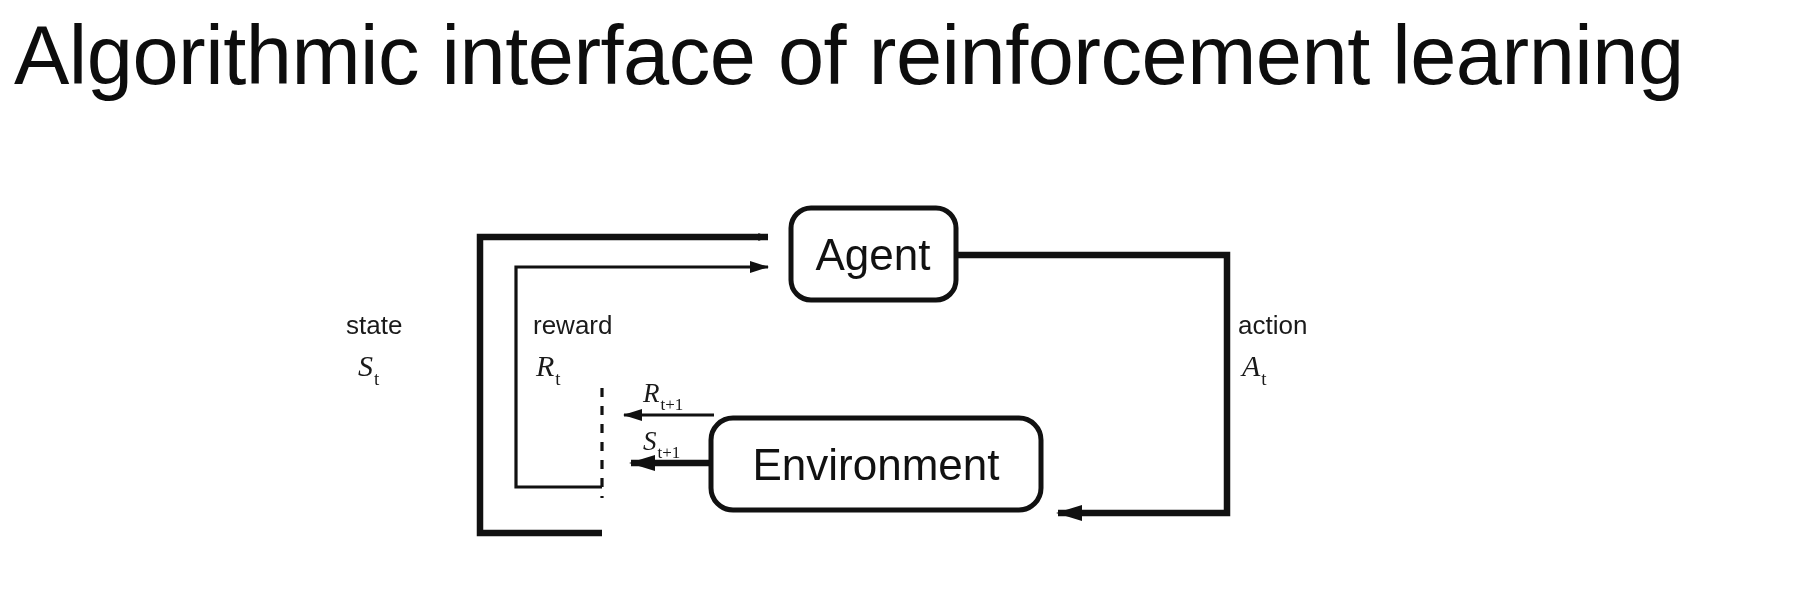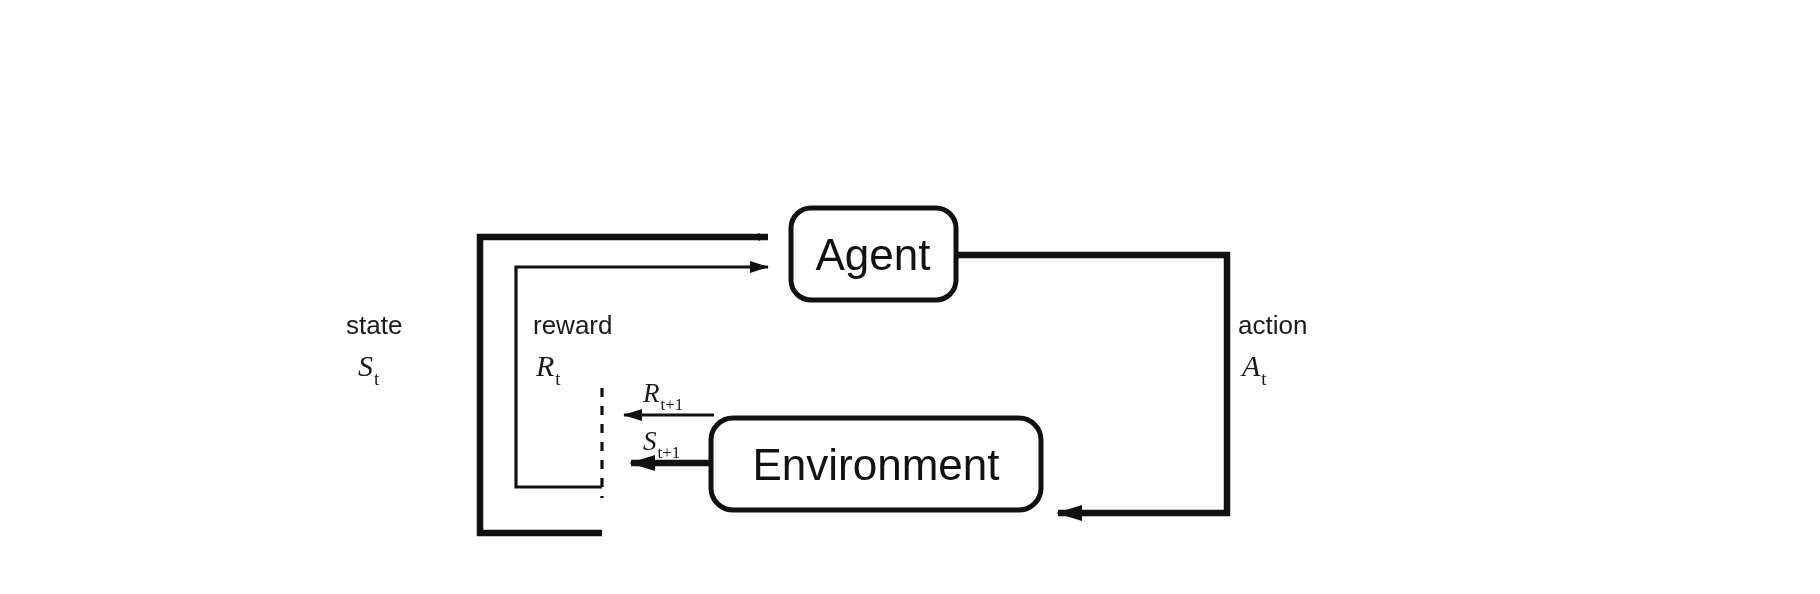--- a/index.html
+++ b/index.html
@@ -88,20 +88,21 @@
     font-style: normal;
     font-size: 17px;
     fill: #1a1a1a;
   }
 </style>
 </head>
 <body>
 
 <div id="slide">
 
+  <div class="slide-title">Algorithmic interface of reinforcement learning</div>
 
   <div class="diagram">
     <svg viewBox="0 0 1820 444" xmlns="http://www.w3.org/2000/svg">
       <defs>
         <marker id="arrowBold" markerWidth="12" markerHeight="12" refX="9.6" refY="4" orient="auto" markerUnits="userSpaceOnUse">
           <path d="M0,0 L10,4 L0,8 Z" fill="#111111"></path>
         </marker>
         <marker id="arrowBoldL" markerWidth="30" markerHeight="22" refX="24" refY="8" orient="auto" markerUnits="userSpaceOnUse">
           <path d="M0,0 L26,8 L0,16 Z" fill="#111111"></path>
         </marker>

